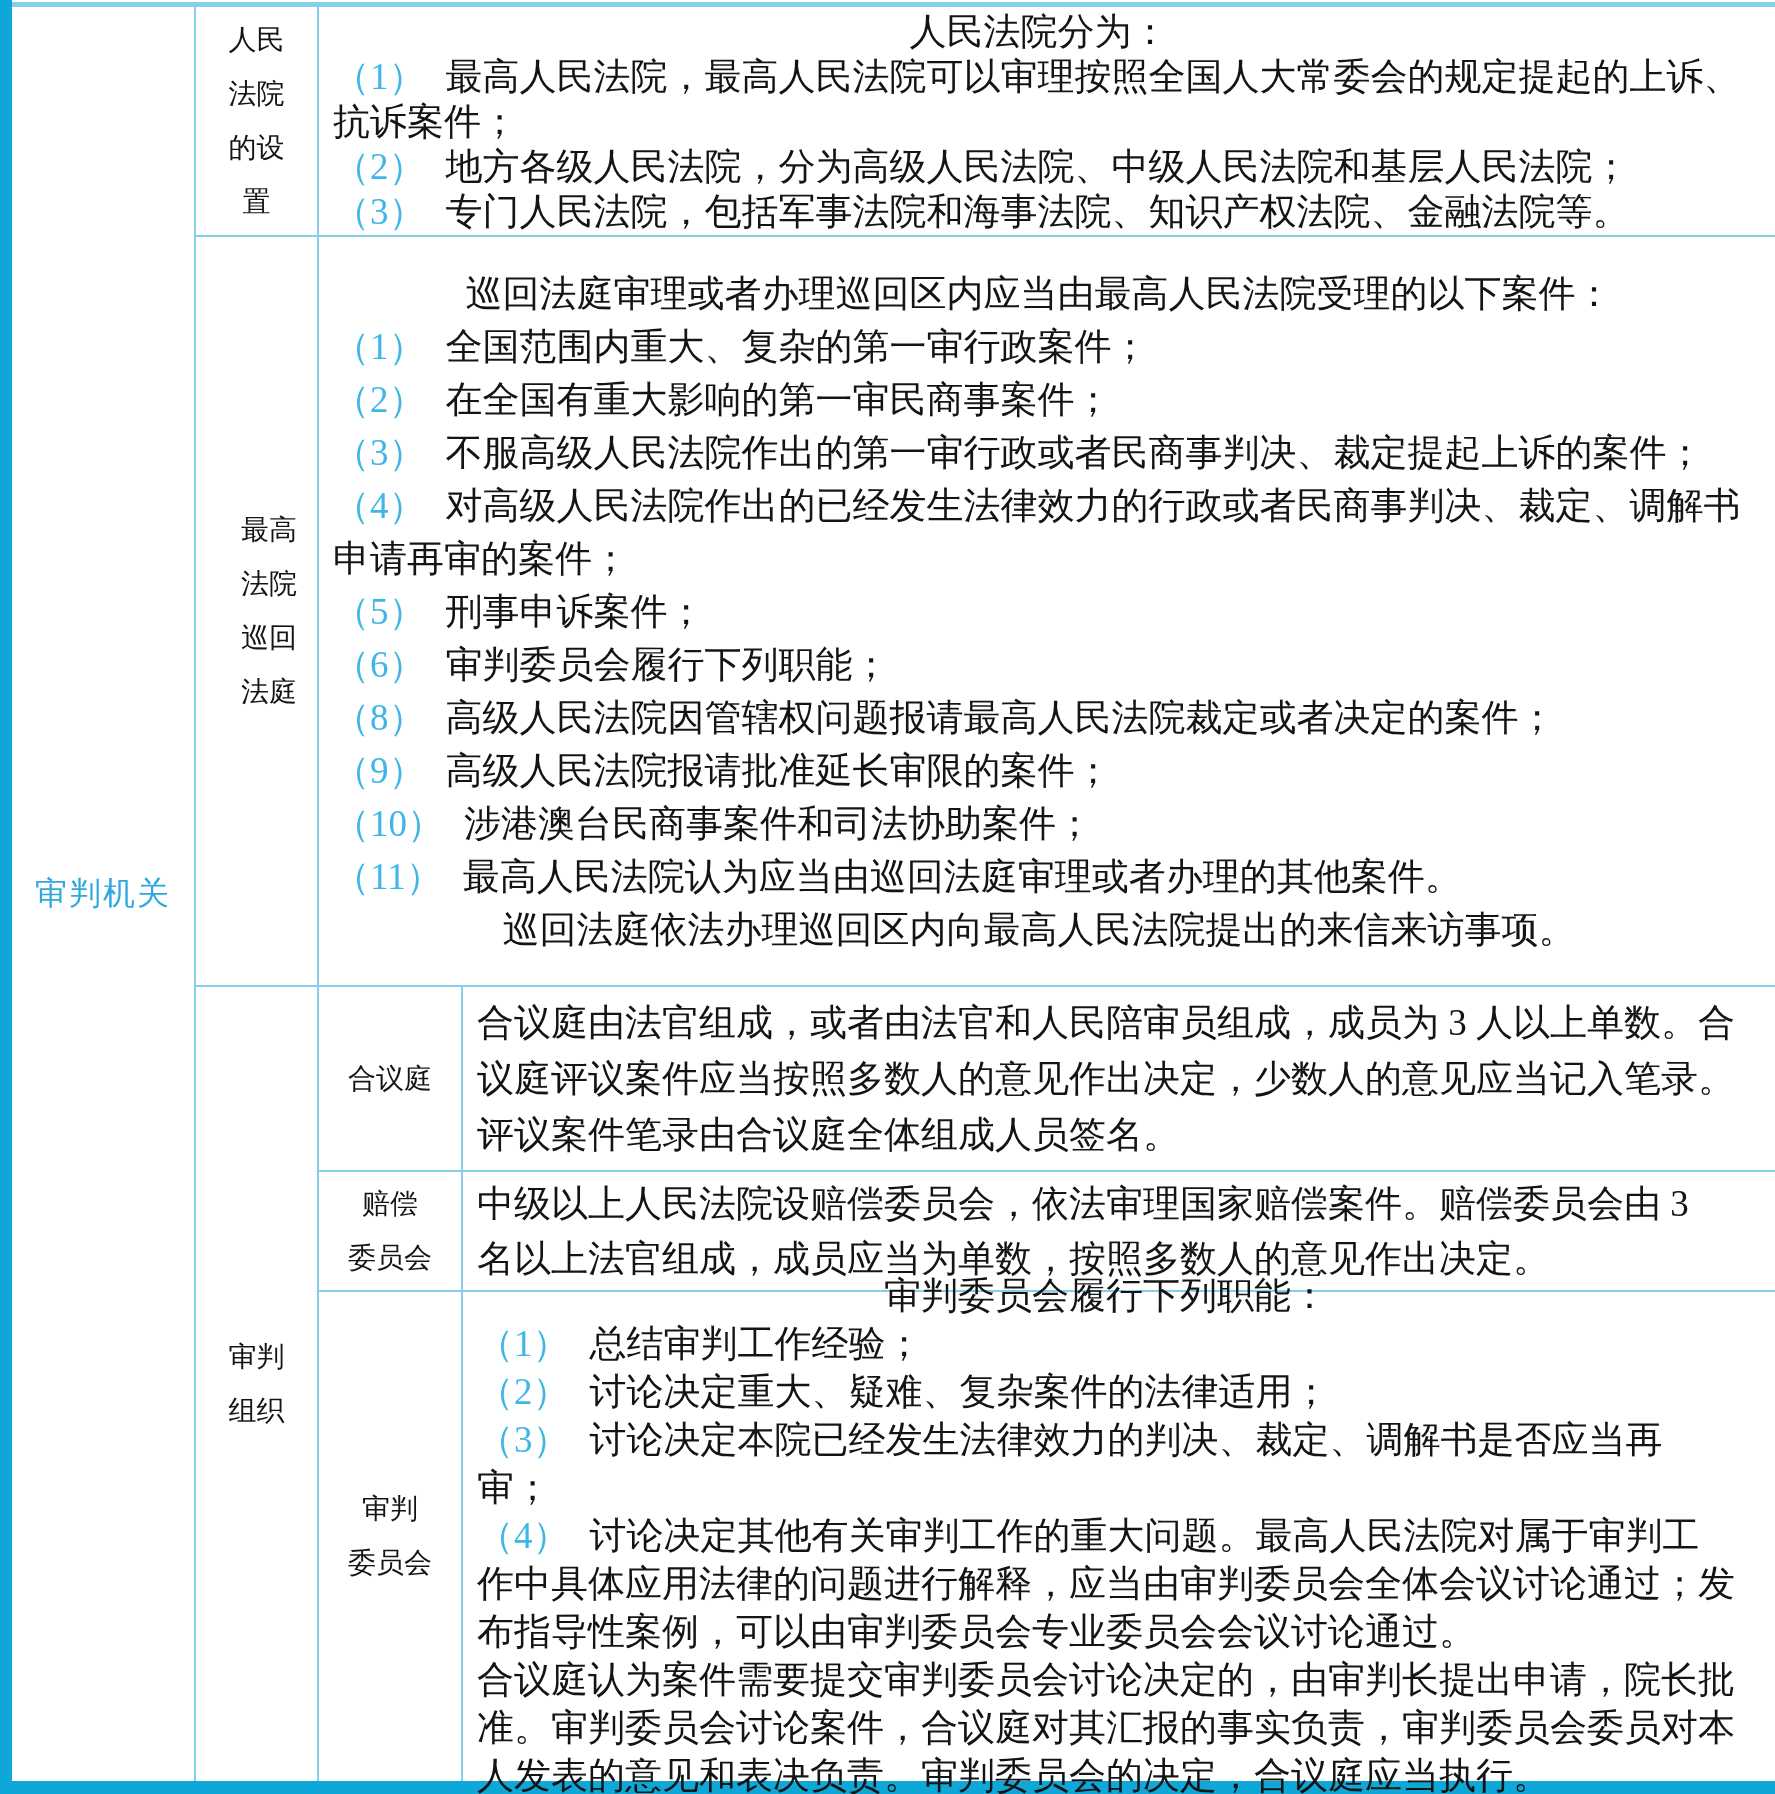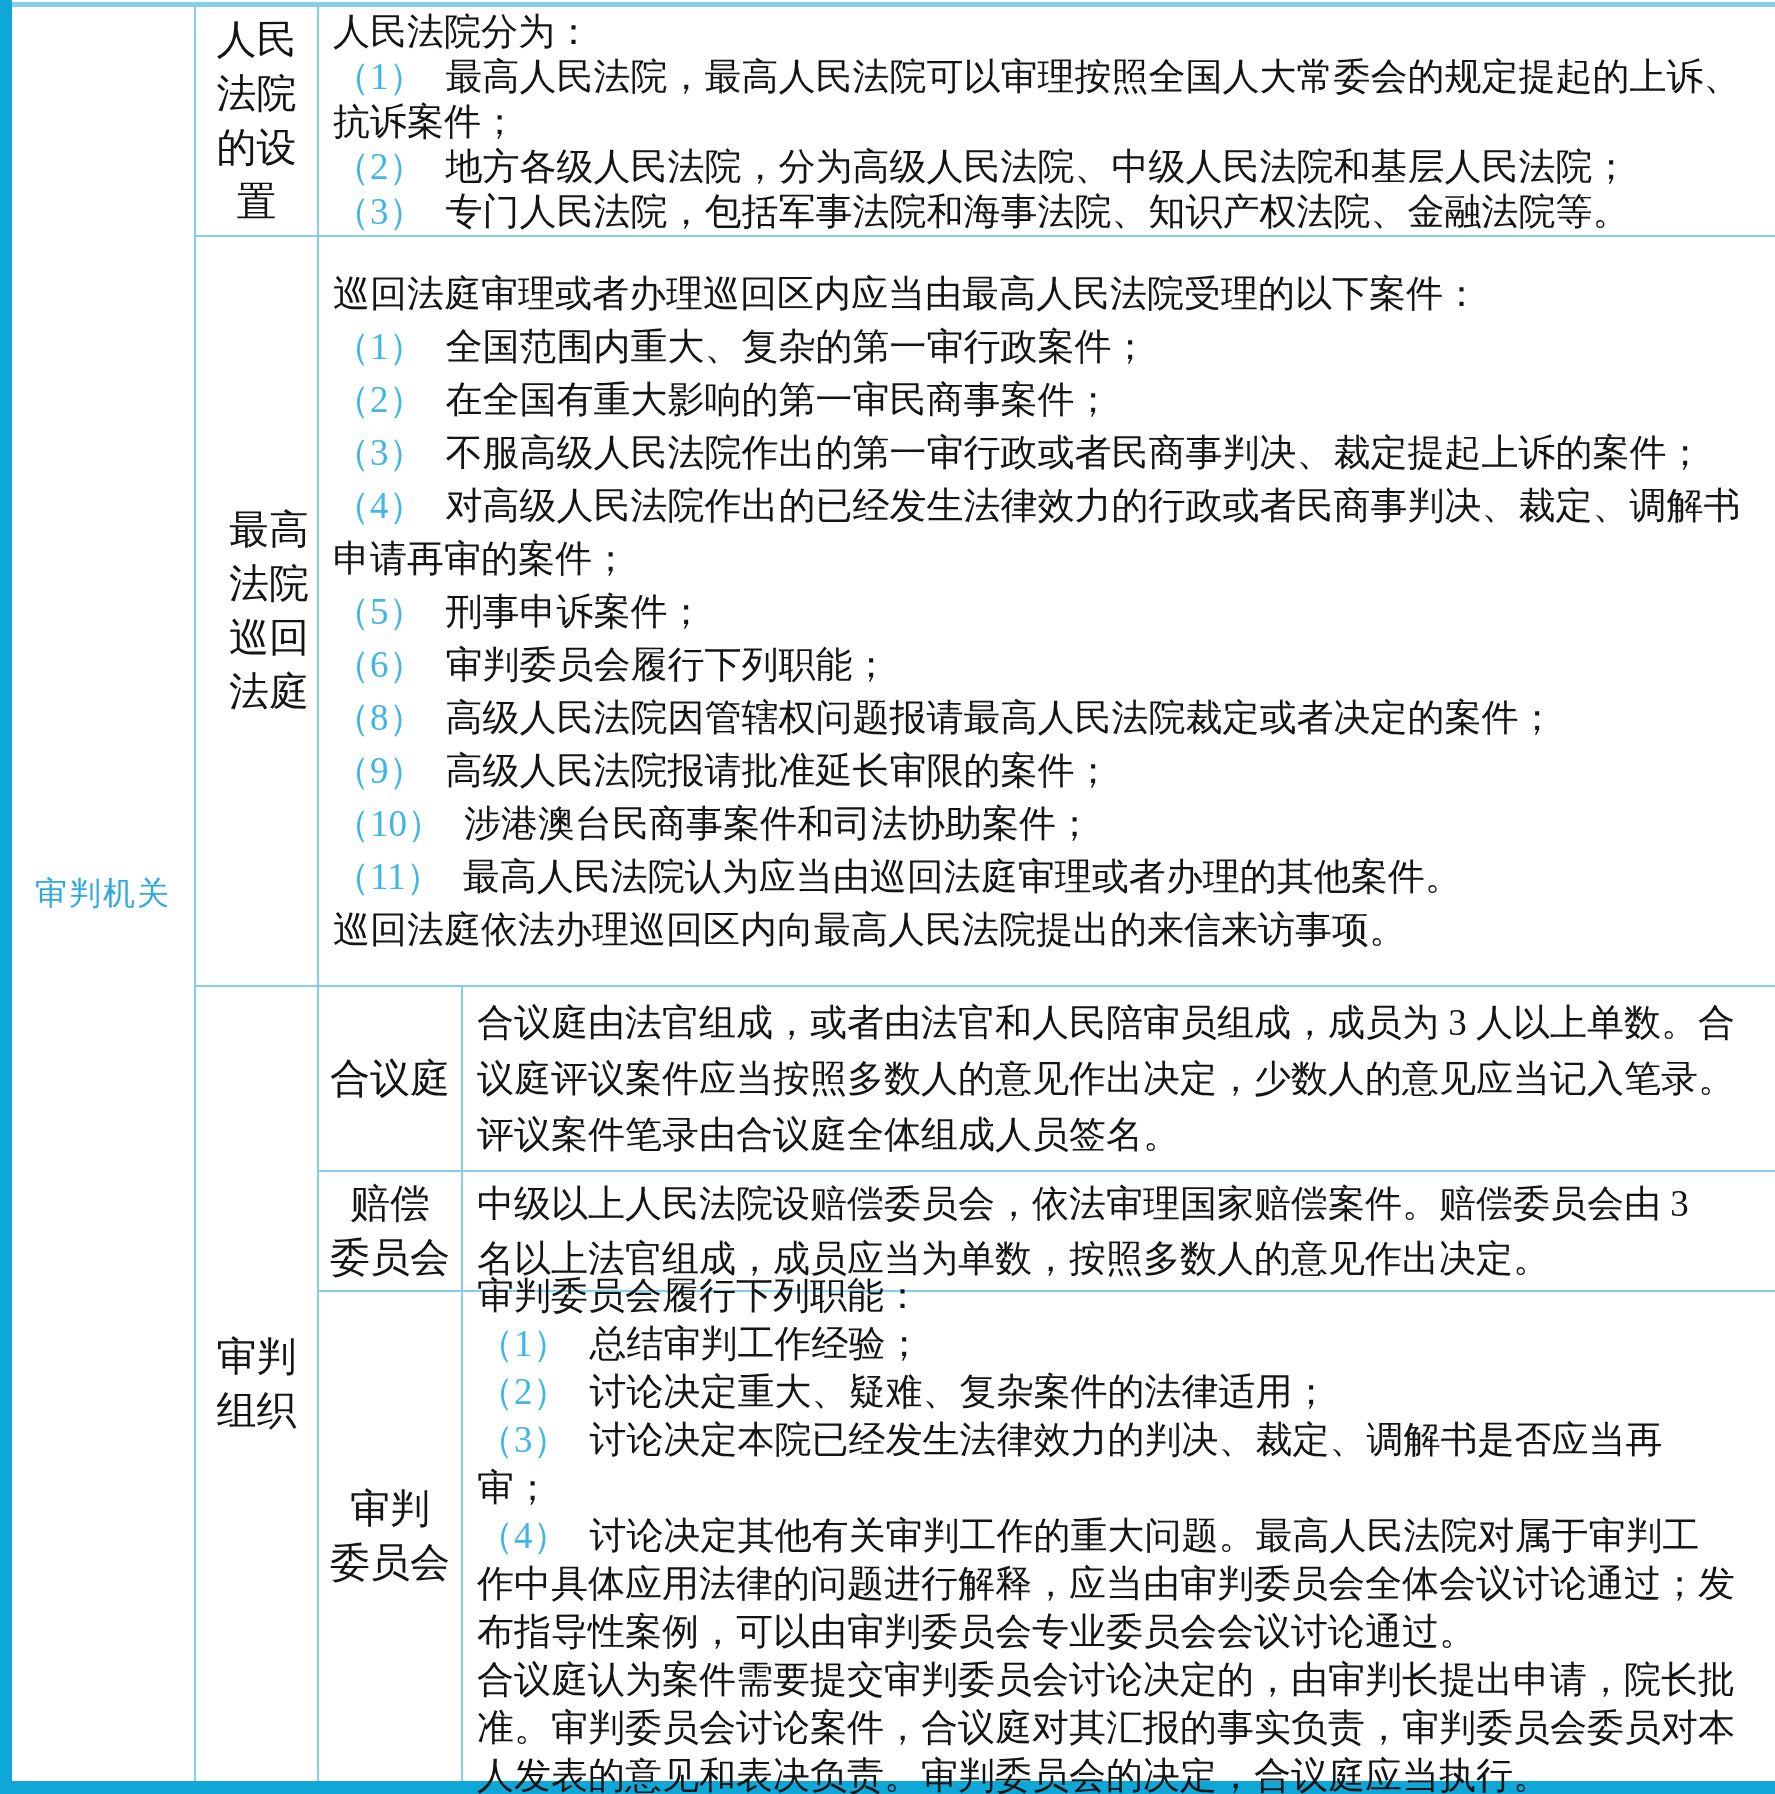--- a/index.html
+++ b/index.html
@@ -31,38 +31,38 @@
   .vl2{left:317px;top:7px;bottom:13px;}
   .vl3{left:461px;top:985px;bottom:13px;}
   .hl1{left:194px;right:0;top:235px;}
   .hl2{left:194px;right:0;top:985px;}
   .hl3{left:317px;right:0;top:1170px;}
   .hl4{left:317px;right:0;top:1290px;}
   
   .cell{position:absolute;display:flex;flex-direction:column;justify-content:center;}
   .label-cell{
     align-items:center;text-align:center;
-    font-size:40px;line-height:54px;
+    font-size:28px;line-height:54px;
     white-space:pre-line;
   }
   .group-cell{
     left:12px;top:7px;width:182px;height:1773px;
     align-items:center;justify-content:center;
     color:var(--group-label-color);
     font-size:32px;letter-spacing:2px;
   }
   .lab-row1{left:196px;top:7px;width:121px;height:228px;}
   .lab-row2{left:196px;top:237px;width:146px;height:748px;}
   .lab-row3{left:196px;top:987px;width:121px;height:793px;}
   .lab-sub1{left:319px;top:987px;width:142px;height:183px;}
   .lab-sub2{left:319px;top:1172px;width:142px;height:118px;}
   .lab-sub3{left:319px;top:1292px;width:142px;height:488px;}
   .body-cell{
     font-size:37px;
-    padding-left:14px;padding-right:30px;
+    padding-left:14px;padding-right:30px;align-items:center;
   }
   .body-row1{left:319px;top:7px;width:1456px;height:228px;line-height:45px;}
   .body-row2{left:319px;top:237px;width:1456px;height:748px;line-height:53px;}
   .body-sub1{left:463px;top:987px;width:1312px;height:183px;line-height:56px;}
   .body-sub2{left:463px;top:1172px;width:1312px;height:118px;line-height:55px;padding-right:70px;}
   .body-sub3{left:463px;top:1292px;width:1312px;height:488px;line-height:48px;padding-right:40px;}
   .num{color:var(--item-number-color);margin-right:20px;}
 </style>
 </head>
 <body>

